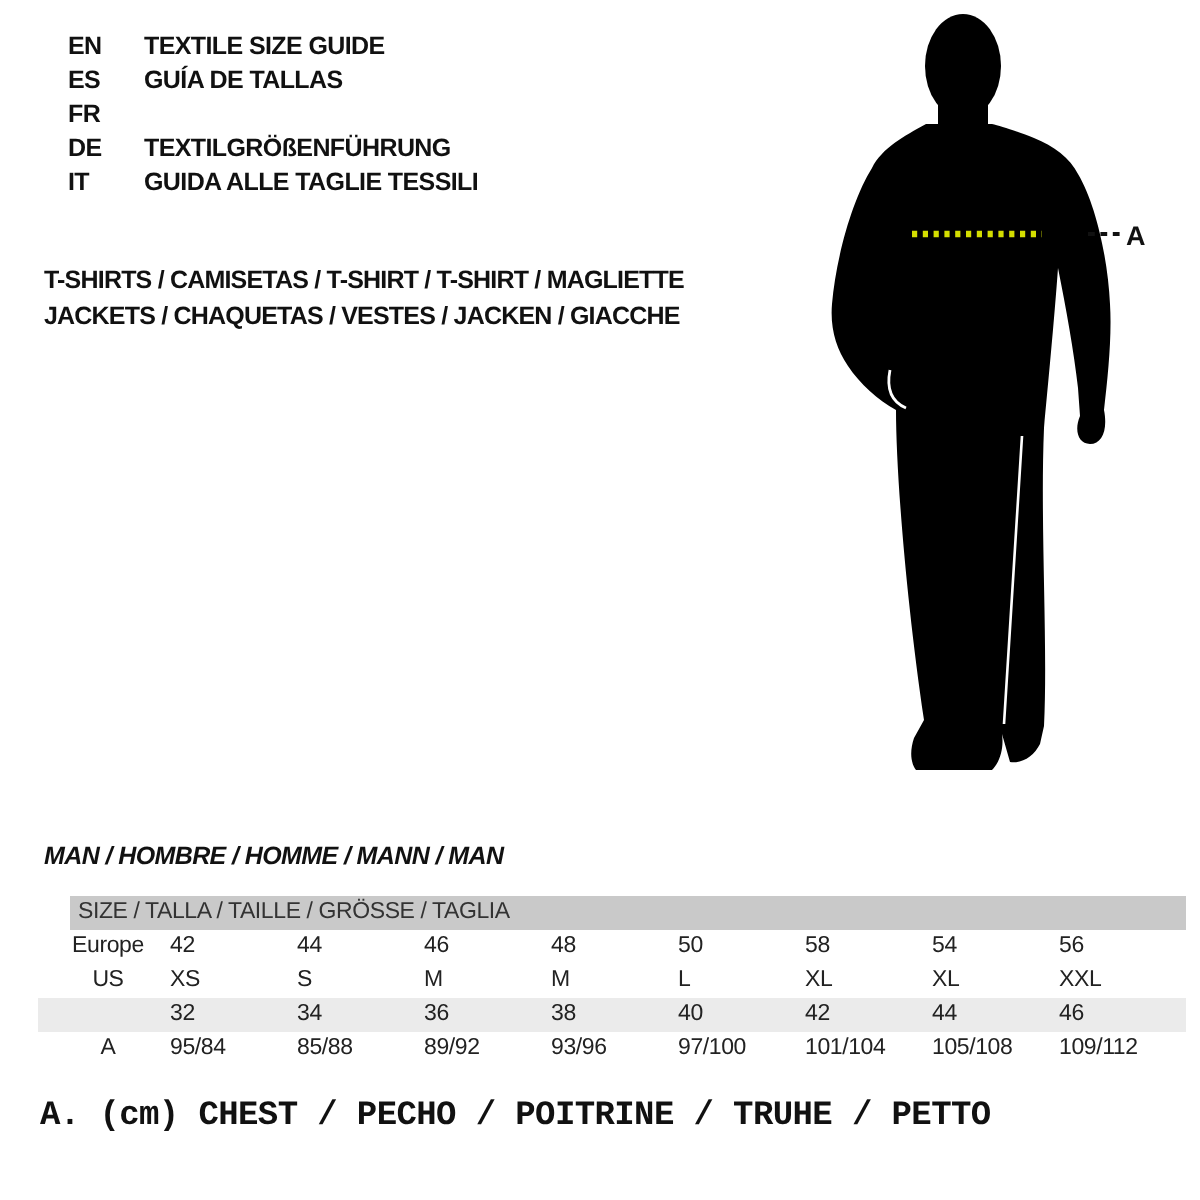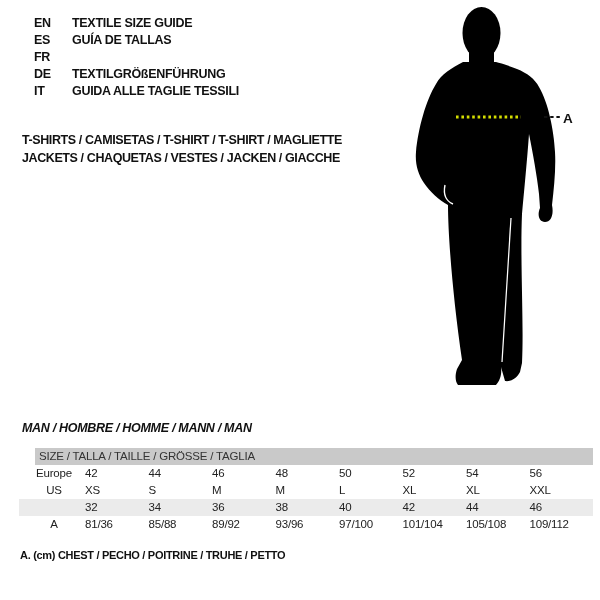--- a/index.html
+++ b/index.html
@@ -18,21 +18,21 @@
   
   .man-title{position:absolute;left:22px;top:421px;font-size:12.5px;font-weight:bold;letter-spacing:-0.3px;font-style:italic;}
   
   .size-table{position:absolute;left:19px;top:448px;width:574px;font-size:11.5px;letter-spacing:-0.2px;color:#222;}
   .t-header{height:17px;line-height:17px;background:#c9c9c9;color:#333;padding-left:4px;margin-left:16px;}
   .t-row{display:grid;grid-template-columns:66px repeat(8,1fr);height:17px;line-height:17px;}
   .t-row.alt{background:#ebebeb;}
   .t-label{padding-left:4px;text-align:center;}
   .t-cell{}
   
-  .footnote{position:absolute;left:20px;top:549px;font-size:11px;font-weight:bold;letter-spacing:-0.3px;}
+  .footnote{position:absolute;left:20px;top:549px;font-size:17px;font-weight:bold;letter-spacing:-0.3px;font-family:Liberation Mono, monospace;}
 </style>
 </head>
 <body>
 
 <div class="lang-block">
   <div class="lang-row">
     <span class="lang-code">EN</span>
     <span>TEXTILE SIZE GUIDE</span>
   </div>
   <div class="lang-row">
@@ -100,21 +100,21 @@
 <div class="size-table">
   <div class="t-header">SIZE / TALLA / TAILLE / GRÖSSE / TAGLIA</div>
 
   <div class="t-row">
     <span class="t-label">Europe</span>
     <span class="t-cell">42</span>
     <span class="t-cell">44</span>
     <span class="t-cell">46</span>
     <span class="t-cell">48</span>
     <span class="t-cell">50</span>
-    <span class="t-cell">52</span>
+    <span class="t-cell">58</span>
     <span class="t-cell">54</span>
     <span class="t-cell">56</span>
   </div>
 
   <div class="t-row">
     <span class="t-label">US</span>
     <span class="t-cell">XS</span>
     <span class="t-cell">S</span>
     <span class="t-cell">M</span>
     <span class="t-cell">M</span>
@@ -131,21 +131,21 @@
     <span class="t-cell">36</span>
     <span class="t-cell">38</span>
     <span class="t-cell">40</span>
     <span class="t-cell">42</span>
     <span class="t-cell">44</span>
     <span class="t-cell">46</span>
   </div>
 
   <div class="t-row">
     <span class="t-label">A</span>
-    <span class="t-cell">81/36</span>
+    <span class="t-cell">95/84</span>
     <span class="t-cell">85/88</span>
     <span class="t-cell">89/92</span>
     <span class="t-cell">93/96</span>
     <span class="t-cell">97/100</span>
     <span class="t-cell">101/104</span>
     <span class="t-cell">105/108</span>
     <span class="t-cell">109/112</span>
   </div>
 </div>
 

